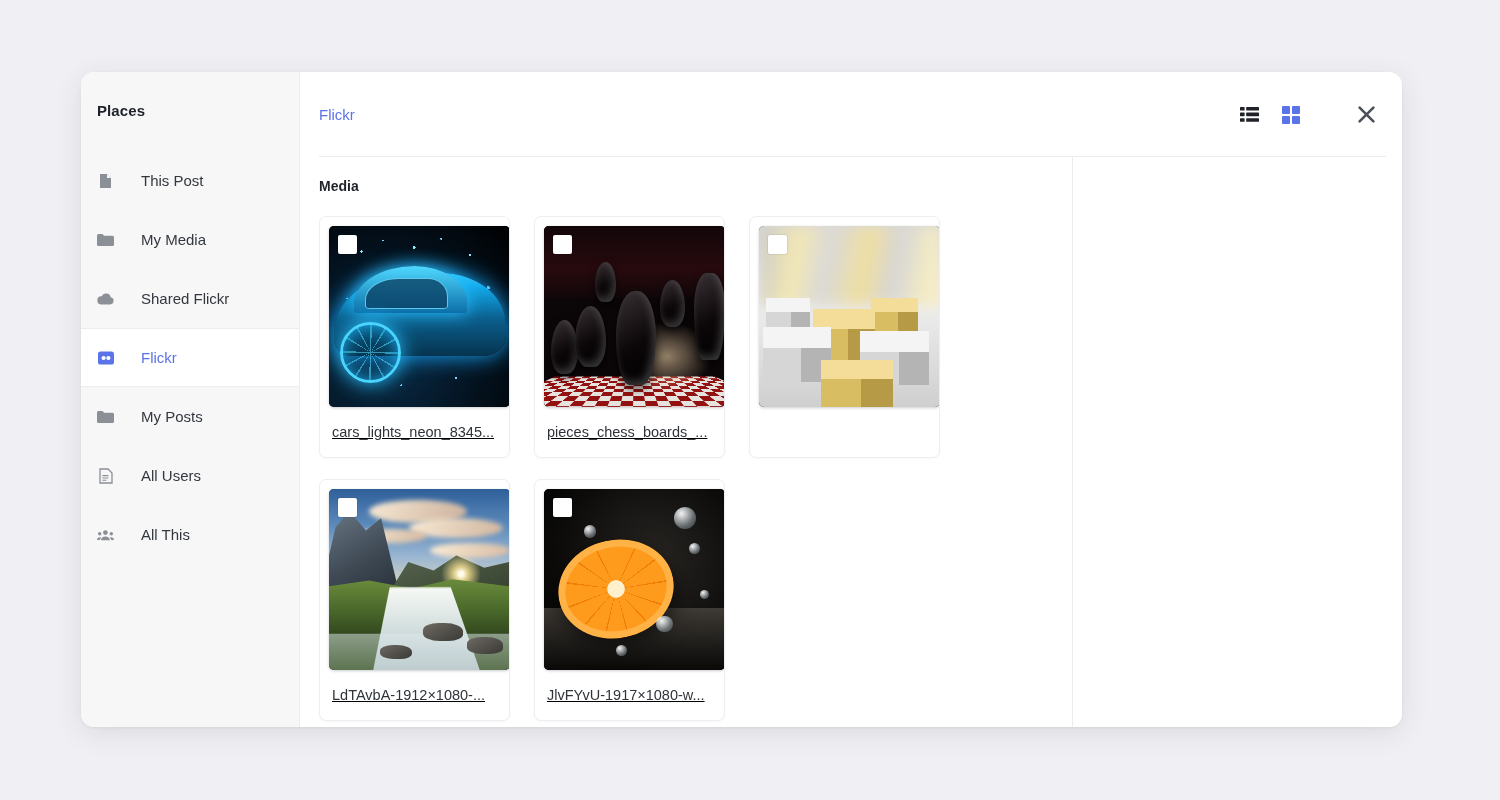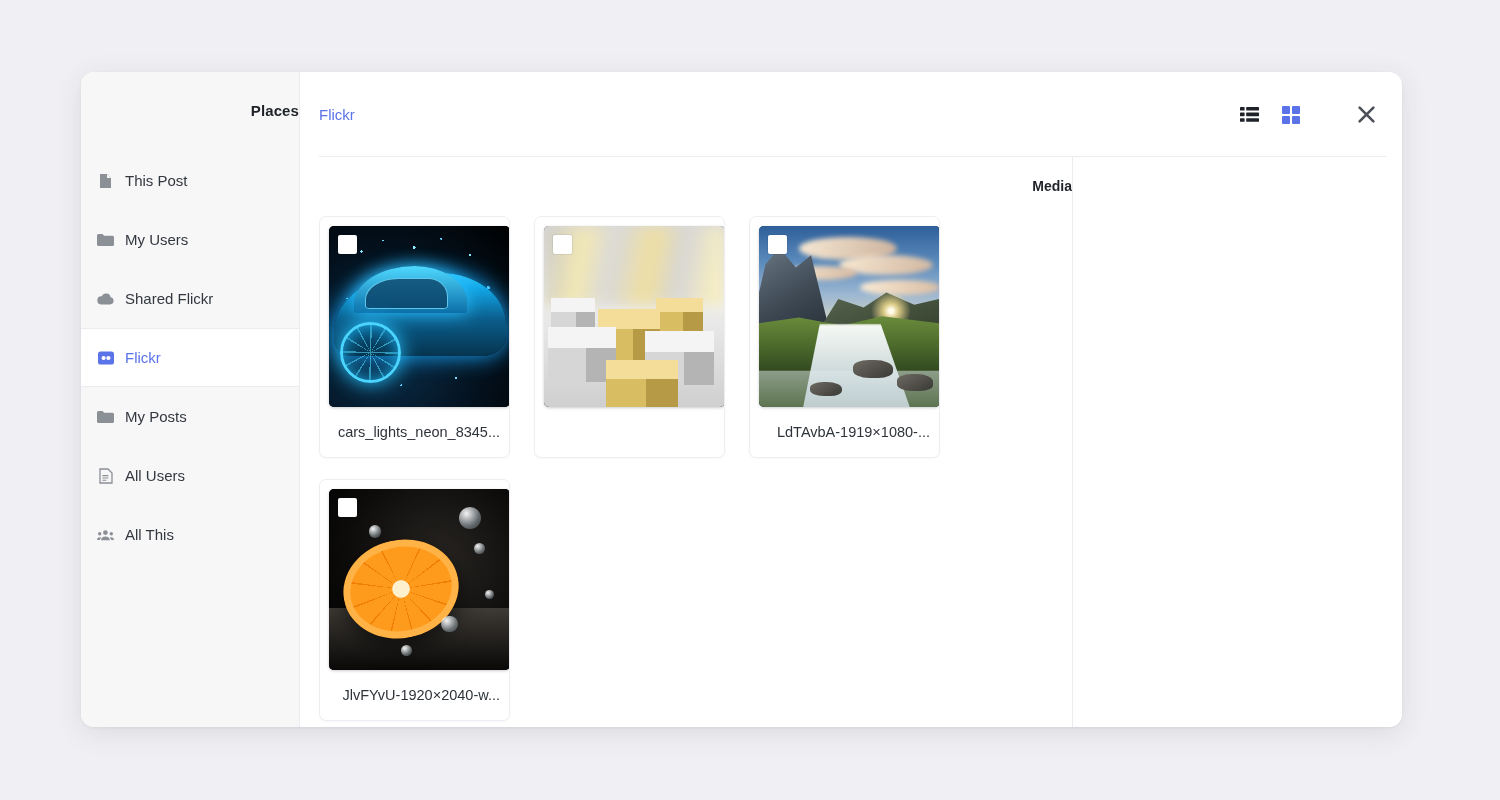--- a/index.html
+++ b/index.html
@@ -3,21 +3,21 @@
 <meta charset="utf-8">
 <style>
   * { box-sizing: border-box; }
   html, body {
     margin: 0; padding: 0;
     width: 1500px; height: 800px;
     background: #f0f0f4;
     font-family: "Liberation Sans", sans-serif;
     overflow: hidden;
   }
-  .stage { position: relative; width: 1500px; height: 800px; text-align: right; }
+  .stage { position: relative; width: 1500px; height: 800px; }
 
   
   .dialog {
     position: absolute;
     left: 81px; top: 72px;
     width: 1321px; height: 655px;
     background: #ffffff;
     border-radius: 13px;
     box-shadow: 0 6px 28px rgba(30, 30, 50, 0.10),
                 0 1px 3px rgba(30, 30, 50, 0.06);
@@ -39,21 +39,21 @@
     font-weight: bold;
     color: #1f2329;
     padding: 0 0 0 16px;
     margin: 0 0 32px 0;
     letter-spacing: .1px;
   }
   .nav-list { list-style: none; margin: 0; padding: 0; }
   .nav-item {
     display: flex;
     align-items: center;
-    gap: 11px;
+    gap: 27px;
     padding: 0 0 0 16px;
     height: 59px;
     font-size: 15px;
     color: #33383f;
     cursor: pointer;
     background: transparent;
   }
   .nav-item.active {
     background: #ffffff;
     border-top: 1px solid #ececee;
@@ -148,20 +148,21 @@
   }
   .card {
     width: 191px;
     background: #ffffff;
     border: 1px solid #eeeef0;
     border-radius: 7px;
     padding: 9px 9px 0 9px;
     box-shadow: 0 1px 2px rgba(16,24,40,.03);
     cursor: pointer;
     overflow: hidden;
+    text-decoration: underline;
   }
   .thumb {
     position: relative;
     width: 181px;
     height: 181px;
     border-radius: 5px;
     overflow: hidden;
     box-shadow: 0 1px 3px rgba(16,24,40,.22);
     background: #111;
   }
@@ -418,21 +419,21 @@
           </span>
           <span class="nav-label">This Post</span>
         </li>
 
         <li class="nav-item">
           <span class="nav-icon">
             <svg width="17" height="14" viewBox="0 0 17 14" fill="currentColor" aria-hidden="true">
               <path d="M0 2.5A1.5 1.5 0 0 1 1.5 1h4l1.6 1.8h8.4A1.5 1.5 0 0 1 17 4.3v7.2A1.5 1.5 0 0 1 15.5 13h-14A1.5 1.5 0 0 1 0 11.5z"></path>
             </svg>
           </span>
-          <span class="nav-label">My Users</span>
+          <span class="nav-label">My Media</span>
         </li>
 
         <li class="nav-item">
           <span class="nav-icon">
             <svg width="18" height="12" viewBox="0 0 18 12" fill="currentColor" aria-hidden="true">
               <path d="M4.3 11.8h9.6a3.9 3.9 0 0 0 .6-7.7A5 5 0 0 0 5 3.2 3.8 3.8 0 0 0 4.3 11.8z"></path>
             </svg>
           </span>
           <span class="nav-label">Shared Flickr</span>
         </li>
@@ -534,20 +535,37 @@
                     <div class="body"></div>
                     <div class="roof"></div>
                   <div class="win"></div>
                     <div class="wheel"></div>
                 </div>
                 <div class="checkbox"></div>
               </div>
               <div class="card-label">cars_lights_neon_8345...</div>
             </div>
 
+            <div class="card">
+              <div class="thumb">
+                <div class="thumb-art art-chess">
+                  <div class="board"></div>
+                    <div class="glow"></div>
+                    <div class="dark-top"></div>
+                  <div class="pawn p6"></div>
+                    <div class="pawn p4"></div>
+                    <div class="pawn p5"></div>
+                  <div class="pawn p3"></div>
+                    <div class="pawn p2"></div>
+                    <div class="pawn p1"></div>
+                </div>
+                <div class="checkbox"></div>
+              </div>
+              <div class="card-label">pieces_chess_boards_...</div>
+            </div>
 
 
             <div class="card">
               <div class="thumb">
                 <div class="thumb-art art-cubes">
                   <div class="blur-top"></div>
                   <div class="cube silv c4">
                       <div class="top"></div>
                       <div class="front"></div>
                       <div class="side"></div>
@@ -594,39 +612,39 @@
                     <div class="ridge"></div>
                   <div class="sun"></div>
                   <div class="grass"></div>
                     <div class="water"></div>
                   <div class="rock r1"></div>
                     <div class="rock r2"></div>
                     <div class="rock r3"></div>
                 </div>
                 <div class="checkbox"></div>
               </div>
-              <div class="card-label">LdTAvbA-1919×1080-...</div>
+              <div class="card-label">LdTAvbA-1912×1080-...</div>
             </div>
 
             <div class="card">
               <div class="thumb">
                 <div class="thumb-art art-orange">
                   <div class="surface"></div>
                   <div class="slice"></div>
                     <div class="pith"></div>
                   <div class="drop d1"></div>
                     <div class="drop d2"></div>
                     <div class="drop d3"></div>
                   <div class="drop d4"></div>
                     <div class="drop d5"></div>
                     <div class="drop d6"></div>
                 </div>
                 <div class="checkbox"></div>
               </div>
-              <div class="card-label">JlvFYvU-1920×2040-w...</div>
+              <div class="card-label">JlvFYvU-1917×1080-w...</div>
             </div>
 
           </div>
         </div>
 
         <div class="detail-pane"></div>
 
       </div>
     </section>
 

